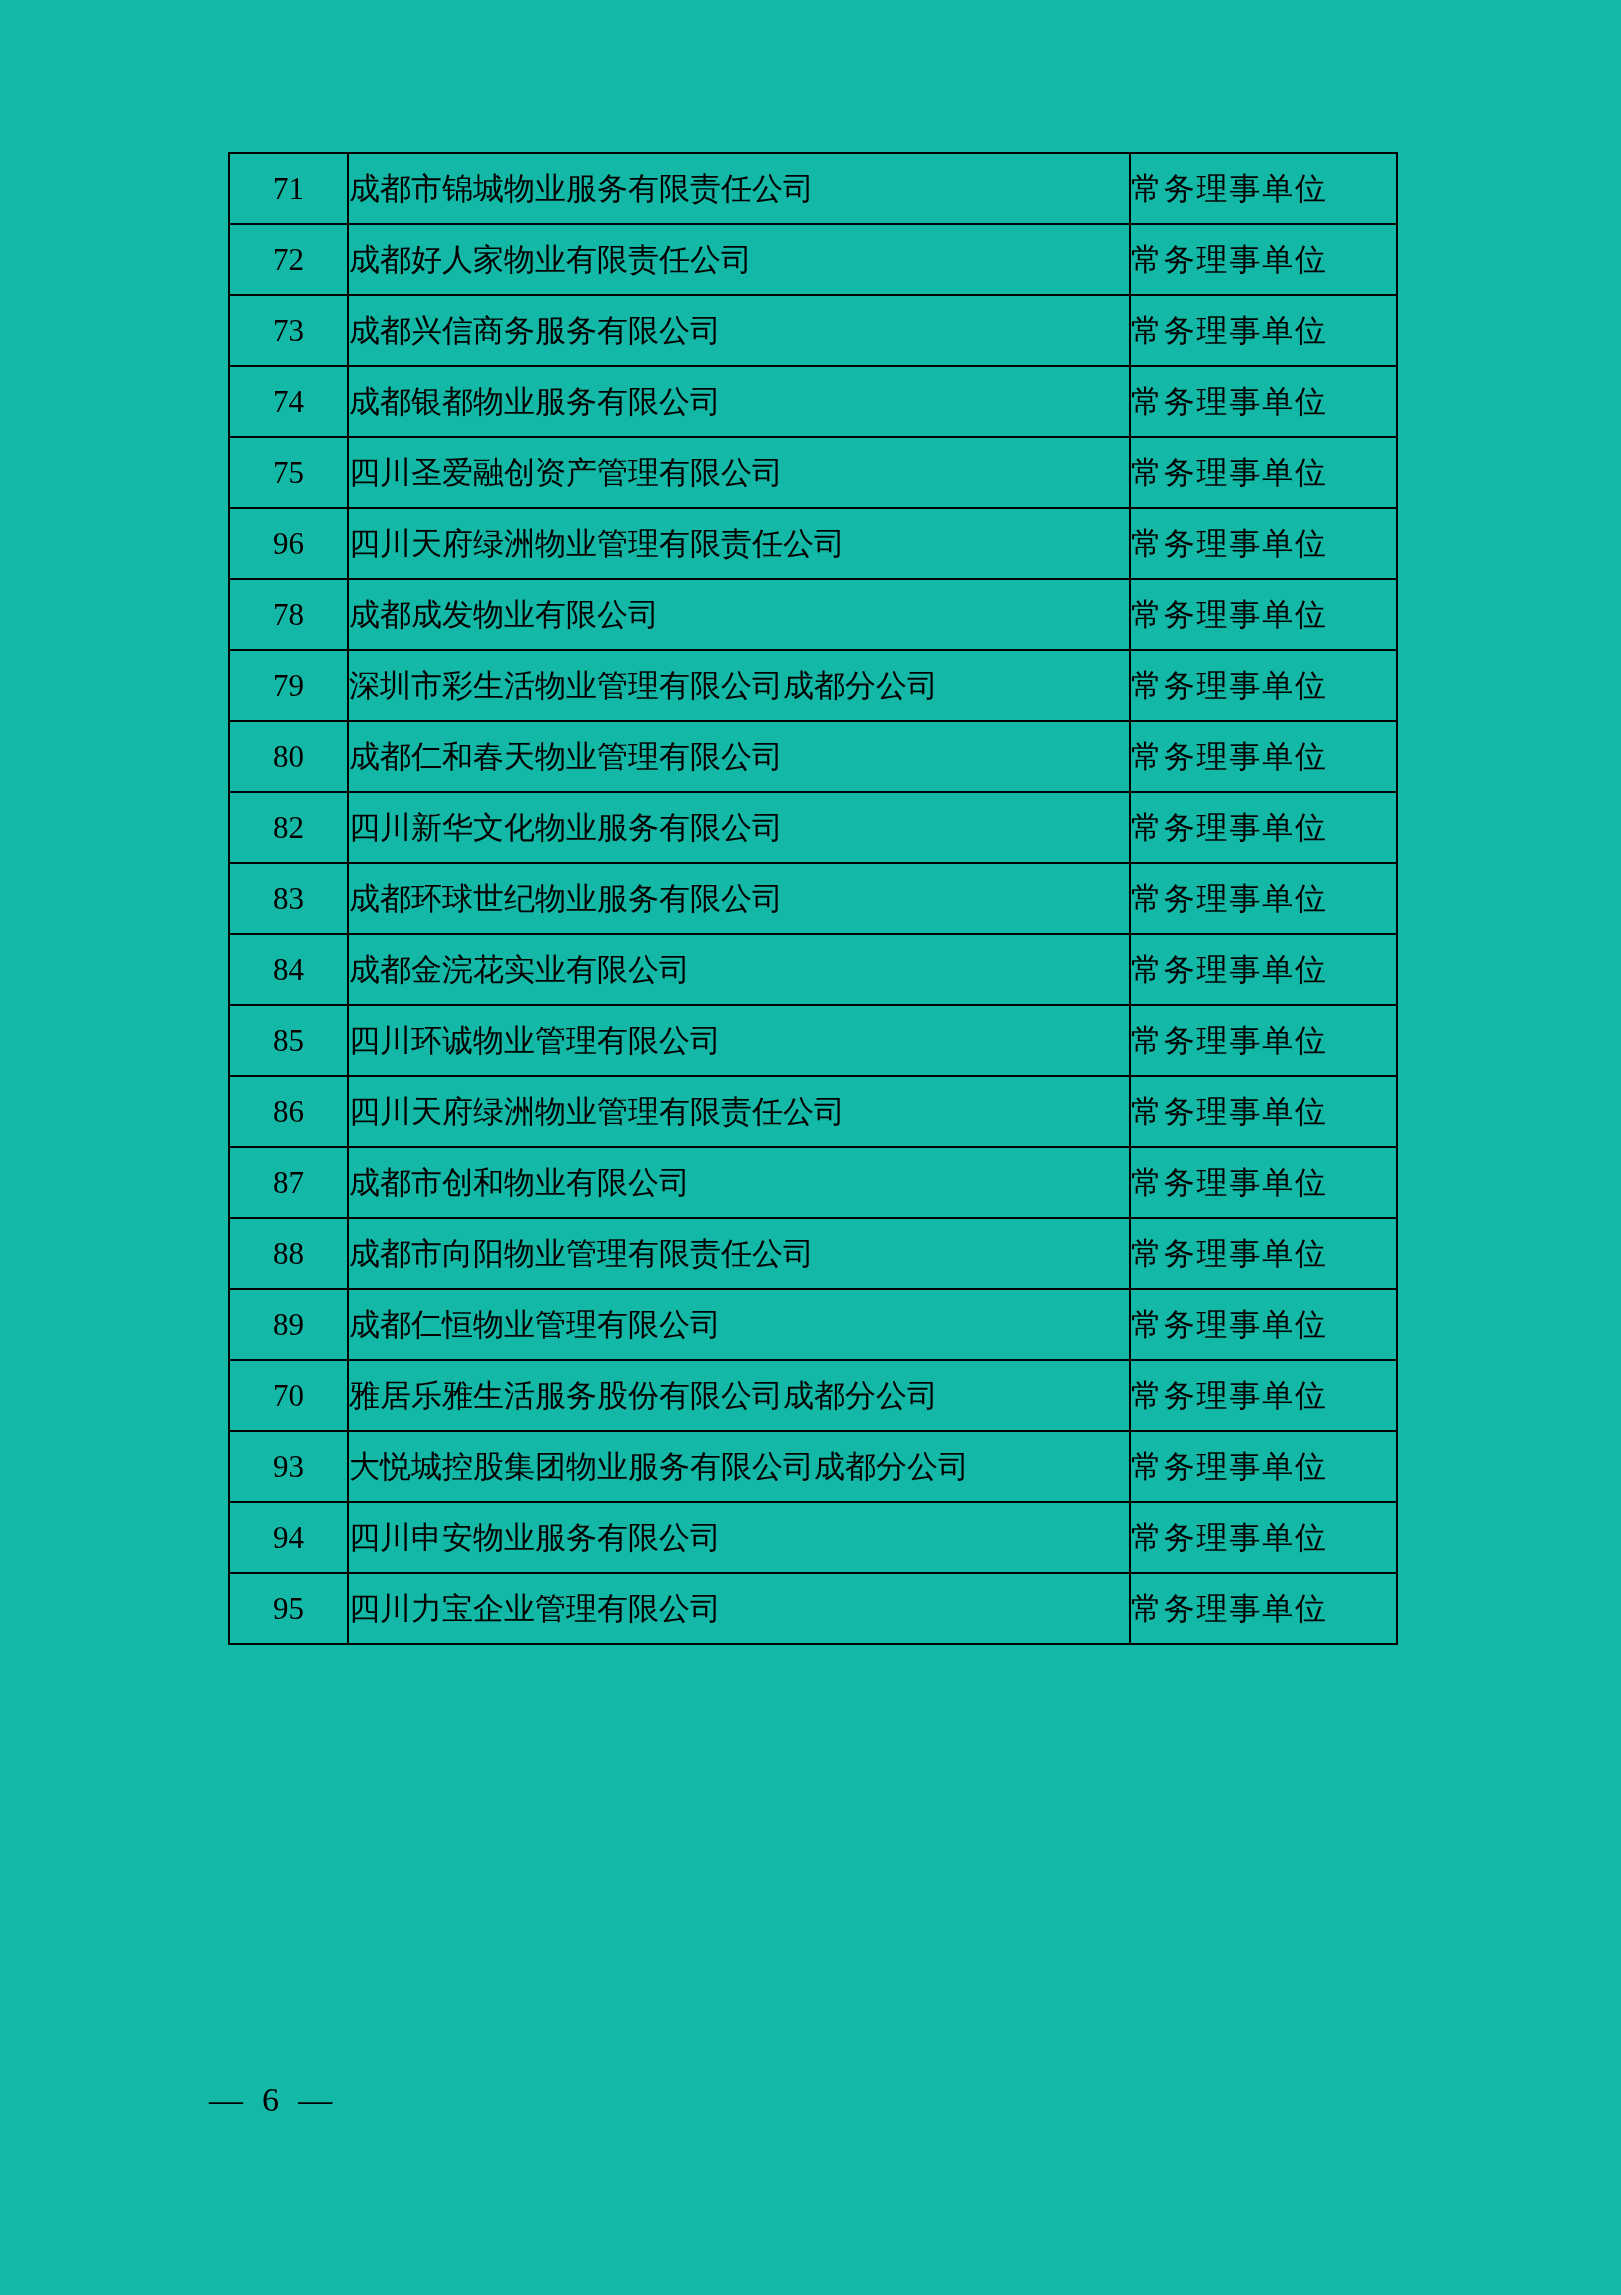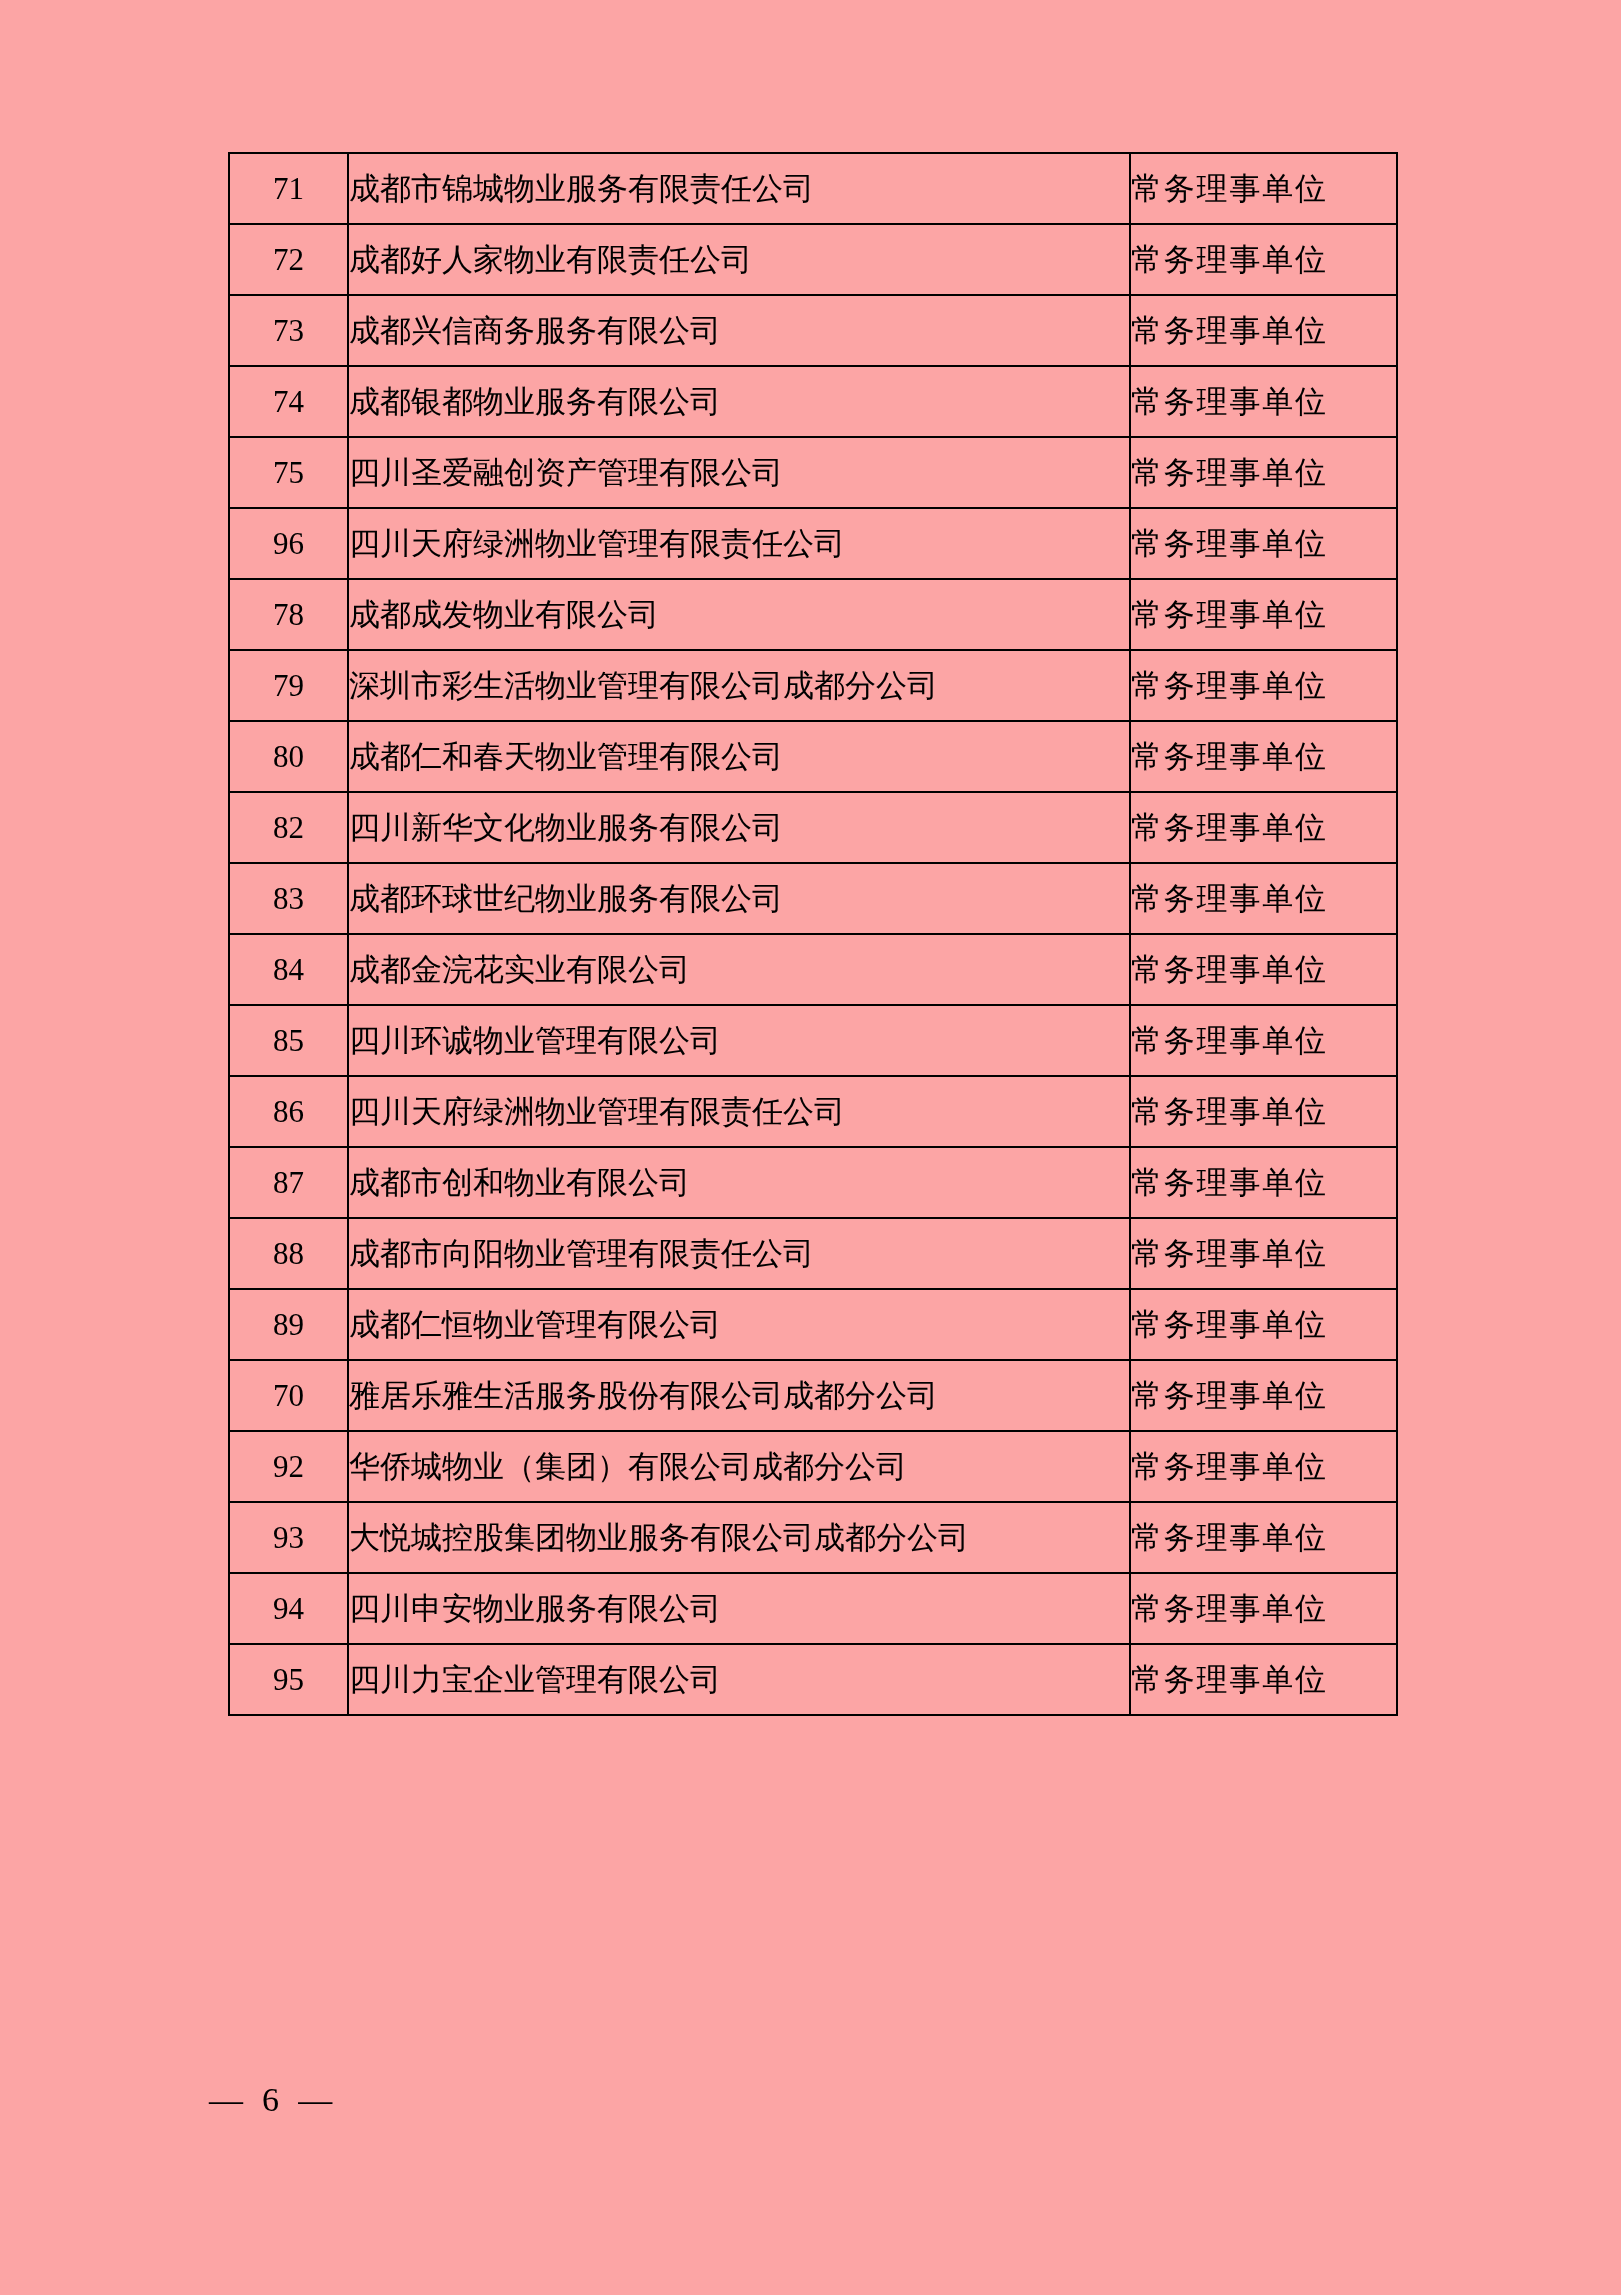--- a/index.html
+++ b/index.html
@@ -4,21 +4,21 @@
 <style>
   html, body {
     margin: 0;
     padding: 0;
     background: #ffffff;
   }
   .page {
     position: relative;
     width: 1622px;
     height: 2295px;
-    background: #fca5a5;
+    background: #14b8a6;
     font-family: "Liberation Serif", "DejaVu Serif", serif;
     color: #000000;
     overflow: hidden;
   }
   table.member-table {
     position: absolute;
     left: 228px;
     top: 152px;
     width: 1168px;
     border-collapse: collapse;
@@ -177,25 +177,20 @@
     <td class="cell-status">常务理事单位</td>
   </tr>
 
   <tr>
     <td class="cell-num">70</td>
     <td class="cell-name">雅居乐雅生活服务股份有限公司成都分公司</td>
     <td class="cell-status">常务理事单位</td>
   </tr>
 
 
-  <tr>
-    <td class="cell-num">92</td>
-    <td class="cell-name">华侨城物业（集团）有限公司成都分公司</td>
-    <td class="cell-status">常务理事单位</td>
-  </tr>
 
   <tr>
     <td class="cell-num">93</td>
     <td class="cell-name">大悦城控股集团物业服务有限公司成都分公司</td>
     <td class="cell-status">常务理事单位</td>
   </tr>
 
   <tr>
     <td class="cell-num">94</td>
     <td class="cell-name">四川申安物业服务有限公司</td>

